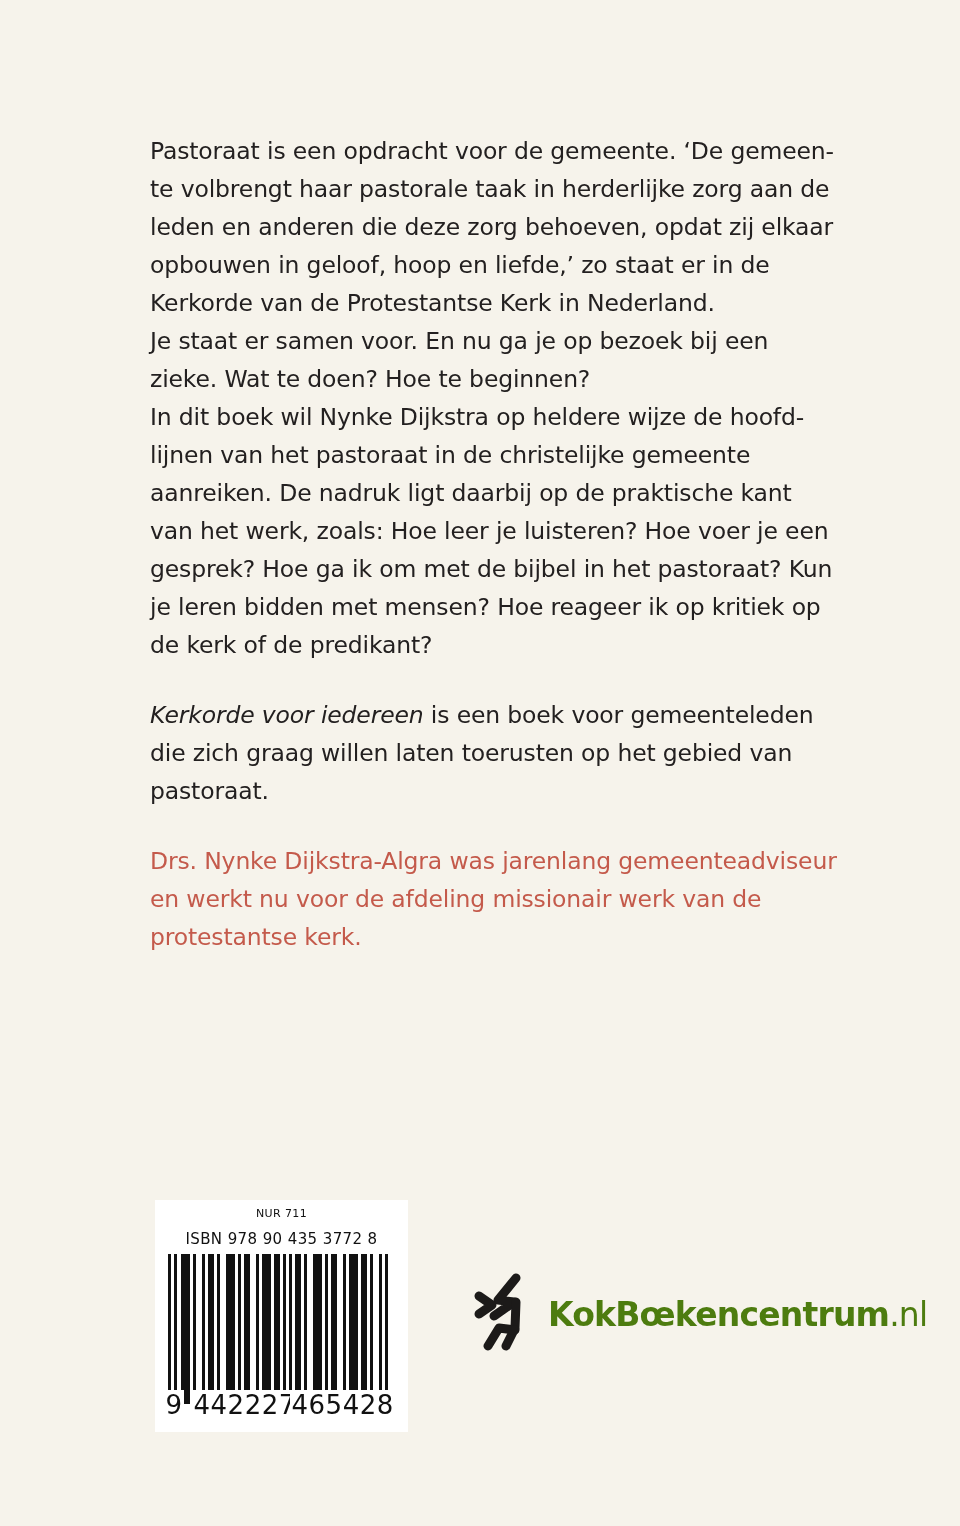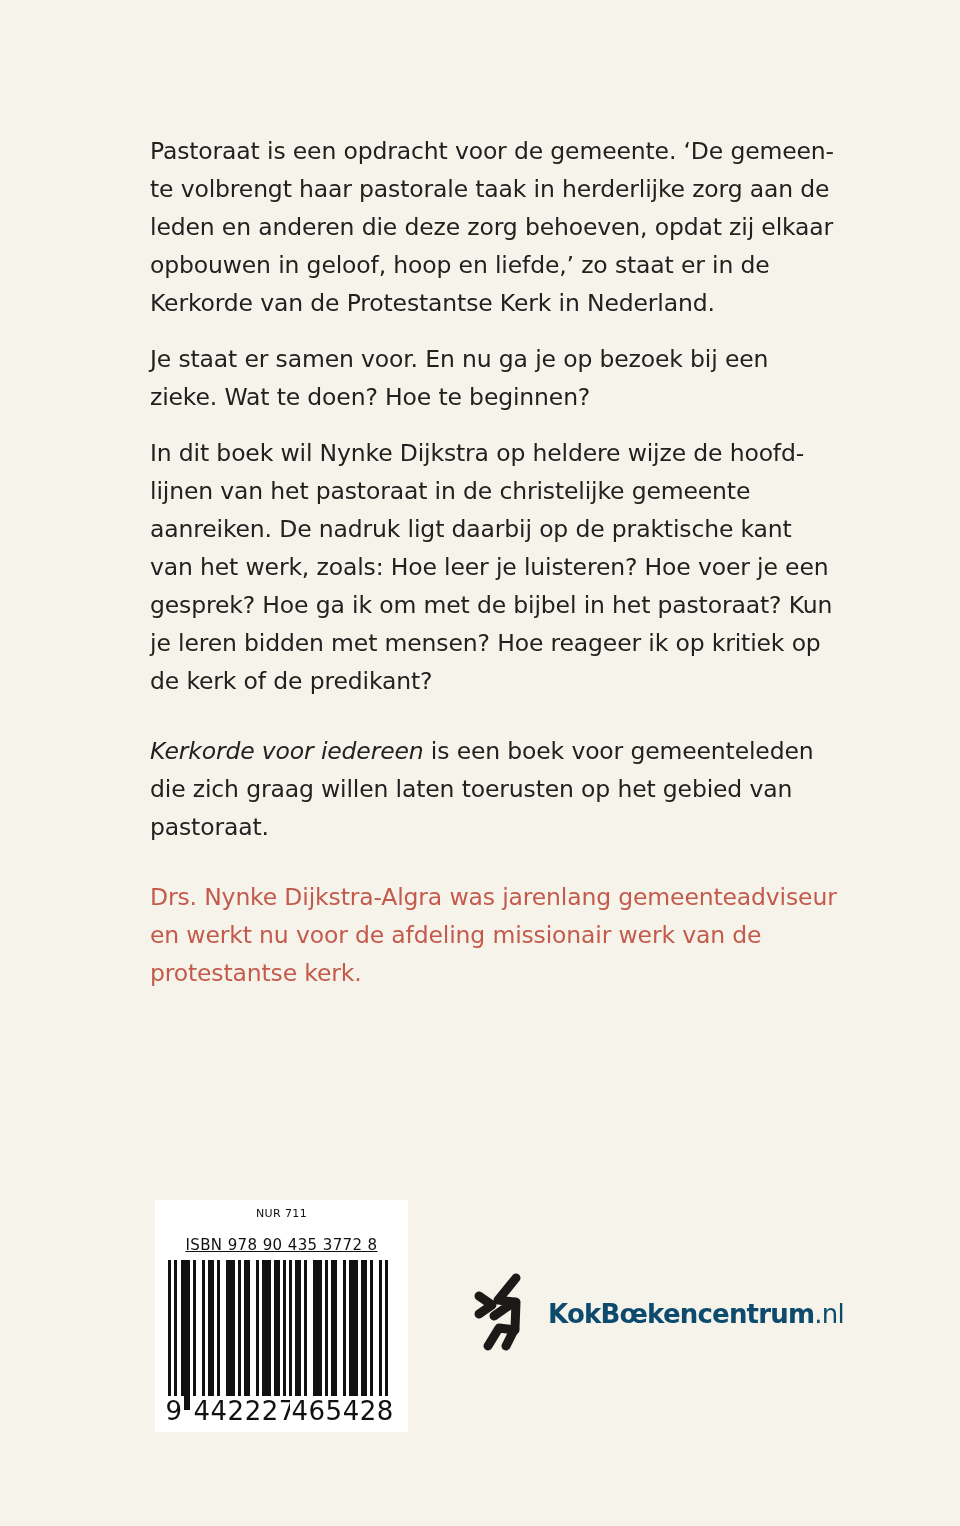--- a/index.html
+++ b/index.html
@@ -35,21 +35,21 @@
     font-size: 23.5px;
     line-height: 38px;
     letter-spacing: -0.15px;
     font-weight: 400;
   }
 
   .para {
     margin: 0;
   }
   .para + .para {
-    margin-top: 18px;
+    margin-top: 0;
   }
   .para.gap {
     margin-top: 32px;
   }
   .para em,
   .ital {
     font-style: italic;
   }
 
   .para.accent {
@@ -75,22 +75,21 @@
     letter-spacing: 0.4px;
     line-height: 1.12;
     white-space: nowrap;
   }
   .barcode-nur {
     font-size: 11px;
     margin-top: 2px;
   }
   .barcode-isbn {
     font-size: 15px;
-    margin-top: 17px;
-    text-decoration: underline;
+    margin-top: 11px;
   }
 
   .bars {
     margin: 6px auto 0 auto;
     width: 228px;
     height: 150px;
     display: flex;
     align-items: flex-start;
     gap: 0;
   }
@@ -158,23 +157,23 @@
     width: 62px;
     height: 82px;
     flex: 0 0 auto;
   }
   .logo-words {
     display: block;
     padding-top: 2px;
   }
   .logo-name {
     font-family: "DejaVu Sans", sans-serif;
-    font-size: 26px;
+    font-size: 33px;
     font-weight: 700;
-    color: #0c4a6e;
+    color: #4d7c0f;
     letter-spacing: -0.8px;
     line-height: 1;
     white-space: nowrap;
   }
   .logo-name .tld {
     font-weight: 400;
   }
   .logo-tag {
     font-family: "DejaVu Sans", sans-serif;
     font-size: 17px;

